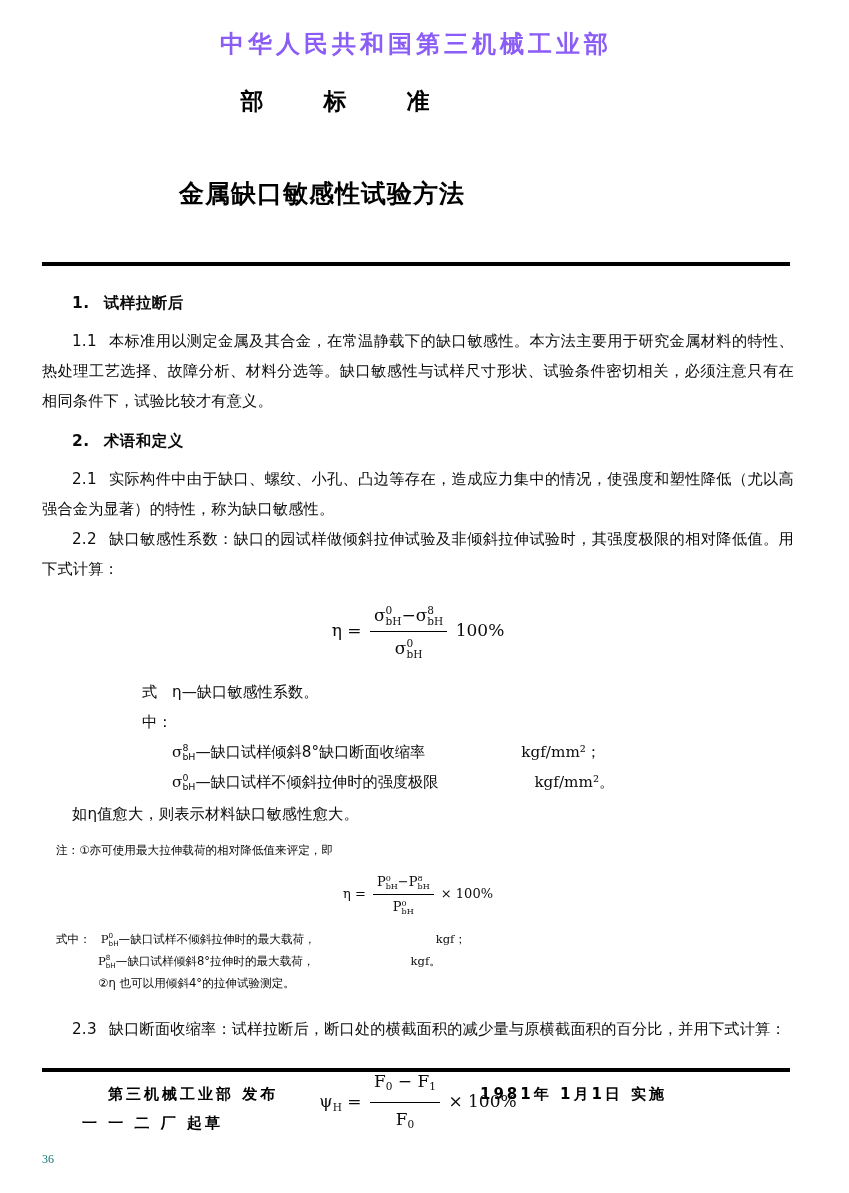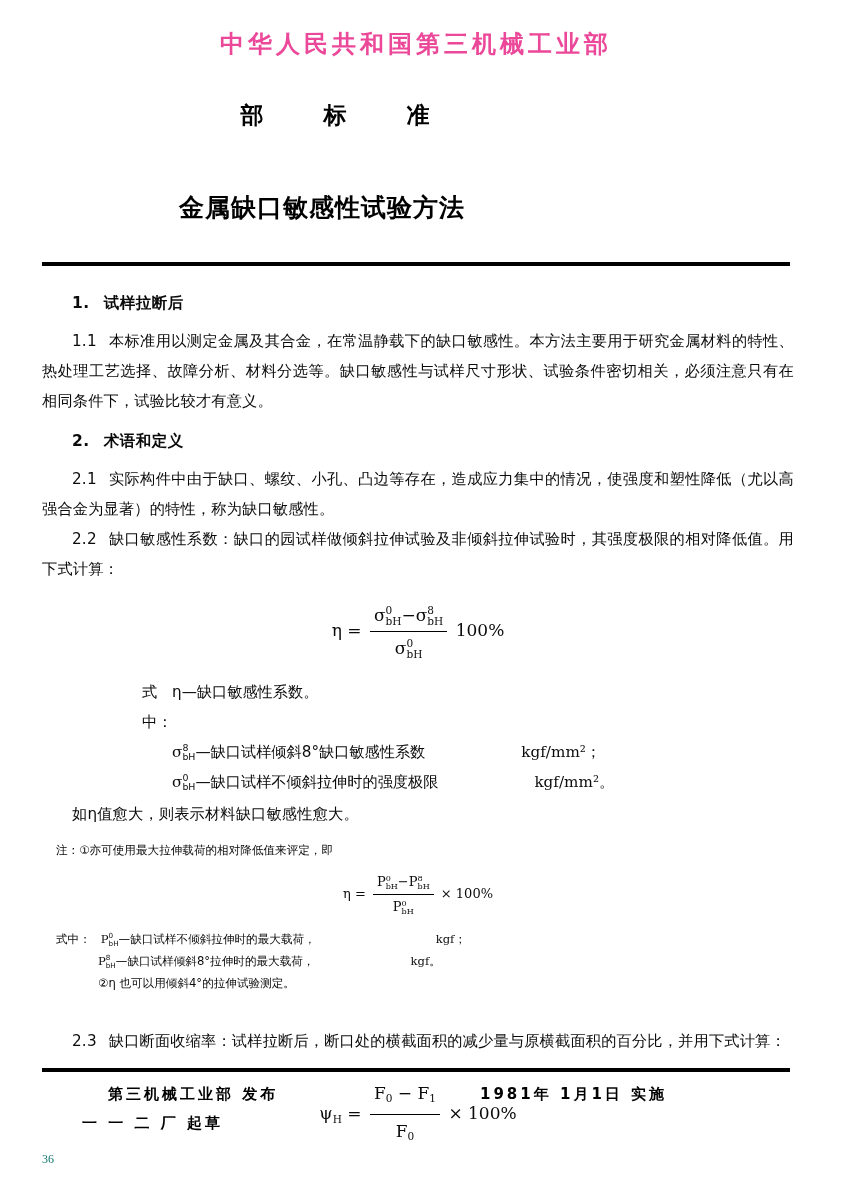--- a/index.html
+++ b/index.html
@@ -28,29 +28,29 @@
   .masthead {
     position: absolute;
     left: 42px; top: 22px;
     width: 748px;
   }
   .ministry-line {
     text-align: center;
     font-size: 24px;
     font-weight: bold;
     letter-spacing: 4px;
-    color: #ec4899;
+    color: #8b5cf6;
     padding-left: 0px;
     margin-top: 6px;
     font-family: "DejaVu Sans", "Liberation Sans", sans-serif;
   }
   .std-word-row {
     position: relative;
     height: 60px;
-    margin-top: 40px;
+    margin-top: 26px;
   }
   .std-word {
     text-align: center;
     font-size: 23px;
     font-weight: bold;
     letter-spacing: 26px;
     padding-left: 26px;
     width: 520px;
     margin-left: 20px;
   }
@@ -270,21 +270,21 @@
       <span>100%</span>
     </div>
 
     <div class="where">
       <div class="where-line">
         <span class="where-lead">式中：</span>
         <span class="where-text"><span>η</span><span>—缺口敏感性系数。</span></span>
       </div>
       <div class="where-line">
         <span class="where-lead2"></span>
-        <span class="where-text"><span style="font-family:'DejaVu Serif','Liberation Serif',serif">σ</span><span class="supsub"><span>8</span><span>bH</span></span><span>—缺口试样倾斜8°缺口敏感性系数</span></span>
+        <span class="where-text"><span style="font-family:'DejaVu Serif','Liberation Serif',serif">σ</span><span class="supsub"><span>8</span><span>bH</span></span><span>—缺口试样倾斜8°缺口断面收缩率</span></span>
         <span class="where-unit">kgf/mm²；</span>
       </div>
       <div class="where-line">
         <span class="where-lead2"></span>
         <span class="where-text"><span style="font-family:'DejaVu Serif','Liberation Serif',serif">σ</span><span class="supsub"><span>0</span><span>bH</span></span><span>—缺口试样不倾斜拉伸时的强度极限</span></span>
         <span class="where-unit">kgf/mm²。</span>
       </div>
       <p class="para" style="margin-top:2px">
         <span class="indent"></span><span>如η值愈大，则表示材料缺口敏感性愈大。</span>
       </p>
@@ -306,21 +306,21 @@
         <span>式中：</span><span style="display:inline-block;width:10px"></span><span style="font-family:'DejaVu Serif','Liberation Serif',serif">P</span><span class="supsub"><span>0</span><span>bH</span></span><span>—缺口试样不倾斜拉伸时的最大载荷，</span><span class="u-gap"></span><span style="font-family:'DejaVu Serif','Liberation Serif',serif">kgf；</span>
       </div>
 
       <div class="note-where-2">
         <span style="font-family:'DejaVu Serif','Liberation Serif',serif">P</span><span class="supsub"><span>8</span><span>bH</span></span><span>—缺口试样倾斜8°拉伸时的最大载荷，</span><span class="u-gap-s"></span><span style="font-family:'DejaVu Serif','Liberation Serif',serif">kgf。</span>
       </div>
 
       <div class="note-item2">②η 也可以用倾斜4°的拉伸试验测定。</div>
     </div>
 
-    <p class="para" style="margin-top:32px">
+    <p class="para" style="margin-top:20px">
       <span class="indent"></span><span class="lnum">2.3</span><span>缺口断面收缩率：试样拉断后，断口处的横截面积的减少量与原横截面积的百分比，并用下式计算：</span>
     </p>
 
     <div class="formula" style="margin-top:22px">
       <span style="font-family:'DejaVu Serif','Liberation Serif',serif">ψ</span><span class="sub">H</span>
       <span>=</span>
       <span class="frac">
         <span class="num-part"><span>F</span><span class="sub">0</span> <span>−</span> <span>F</span><span class="sub">1</span></span>
         <span class="den-part"><span>F</span><span class="sub">0</span></span>
       </span>

